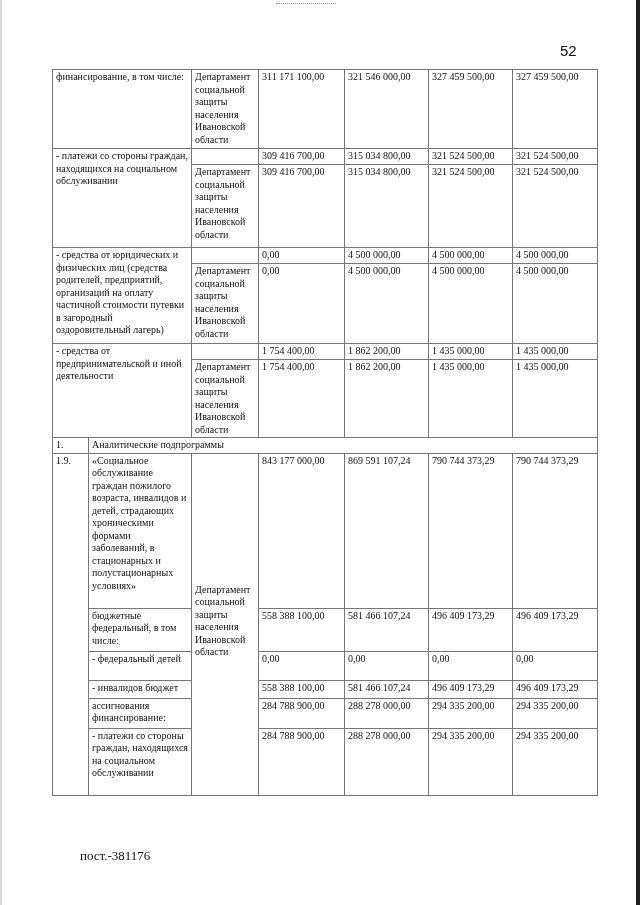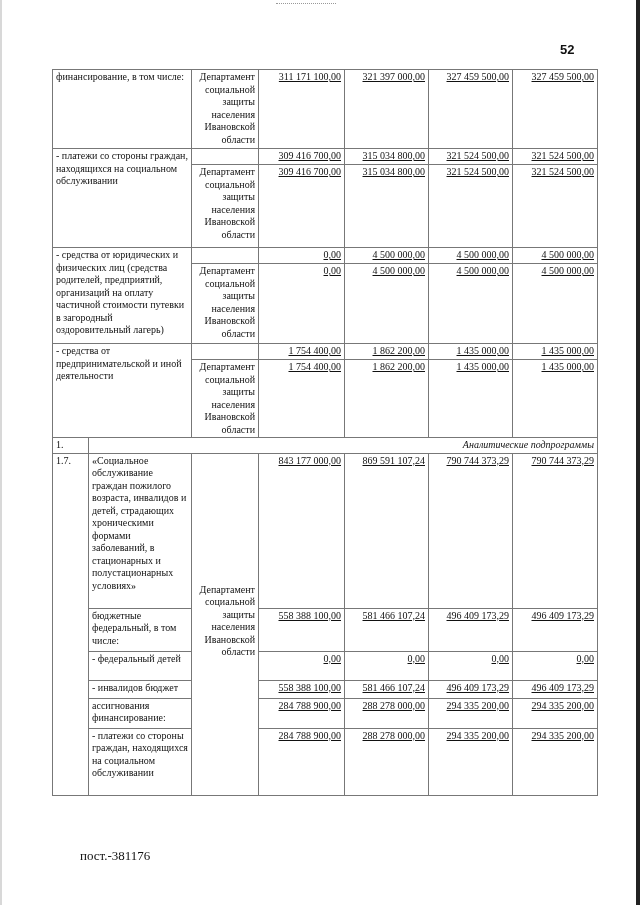--- a/index.html
+++ b/index.html
@@ -4,33 +4,33 @@
 <style>
   html, body { margin: 0; padding: 0; }
   body {
     width: 640px; height: 905px; background: #ffffff; position: relative; overflow: hidden;
     font-family: "Liberation Serif", "DejaVu Serif", serif; color: #111;
   }
   .left-edge { position: absolute; left: 0; top: 0; width: 2px; height: 905px; background: #d8d8d8; }
   .right-band { position: absolute; left: 636px; top: 0; width: 4px; height: 905px; background: #222; }
   .top-scrawl { position: absolute; left: 276px; top: 3px; width: 60px; height: 2px; border-top: 1px dotted #999; }
   .page-number {
-    position: absolute; left: 560px; top: 42px; font-size: 13px; font-weight: bold;
+    position: absolute; left: 560px; top: 42px; font-size: 15px; font-weight: normal;
     font-family: "Liberation Sans", sans-serif;
   }
   table.doc {
     position: absolute; left: 52px; top: 69px; width: 545px;
     border-collapse: collapse; table-layout: fixed; font-size: 10px; line-height: 12.5px;
   }
   table.doc td {
     border: 1px solid #777; padding: 1px 3px; vertical-align: top;
   }
-  td.num { text-align: right; vertical-align: middle; white-space: nowrap; padding: 0 2px; text-decoration: underline; }
-  td.dept { text-align: right; vertical-align: top; margin-left: 45px; }
-  td.section { text-align: right; font-style: italic; }
+  td.num { text-align: left; vertical-align: middle; white-space: nowrap; padding: 0 2px; }
+  td.dept { text-align: left; vertical-align: top; margin-left: 45px; }
+  td.section { text-align: left; }
   .footer-note {
     position: absolute; left: 80px; top: 848px; font-size: 13px;
   }
 </style>
 </head>
 <body>
 
 <div class="left-edge"></div>
 <div class="right-band"></div>
 <div class="top-scrawl"></div>
@@ -46,21 +46,21 @@
     <col style="width:84px">
     <col style="width:84px">
     <col style="width:85px">
   </colgroup>
 
   <tbody>
       <tr style="height:79px">
     <td colspan="2">финансирование, в том числе:</td>
     <td class="dept">Департамент социальной защиты населения Ивановской области</td>
     <td class="num">311 171 100,00</td>
-    <td class="num">321 397 000,00</td>
+    <td class="num">321 546 000,00</td>
     <td class="num">327 459 500,00</td>
     <td class="num">327 459 500,00</td>
   </tr>
 
   <tr style="height:16px">
     <td colspan="2" rowspan="2">- платежи со стороны граждан, находящихся на социальном обслуживании</td>
     <td></td>
     <td class="num">309 416 700,00</td>
     <td class="num">315 034 800,00</td>
     <td class="num">321 524 500,00</td>
@@ -105,21 +105,21 @@
     <td class="num">1 435 000,00</td>
     <td class="num">1 435 000,00</td>
   </tr>
 
   <tr style="height:15px">
     <td>1.</td>
     <td colspan="6" class="section">Аналитические подпрограммы</td>
   </tr>
 
   <tr style="height:155px">
-    <td rowspan="6">1.7.</td>
+    <td rowspan="6">1.9.</td>
     <td>«Социальное обслуживание граждан пожилого возраста, инвалидов и детей, страдающих хроническими формами заболеваний, в стационарных и полустационарных условиях»</td>
     <td rowspan="6" class="dept" style="padding-top:130px">Департамент социальной защиты населения Ивановской области</td>
     <td class="num">843 177 000,00</td>
     <td class="num">869 591 107,24</td>
     <td class="num">790 744 373,29</td>
     <td class="num">790 744 373,29</td>
   </tr>
   <tr style="height:43px">
     <td>бюджетные федеральный, в том числе:</td>
     <td class="num">558 388 100,00</td>

